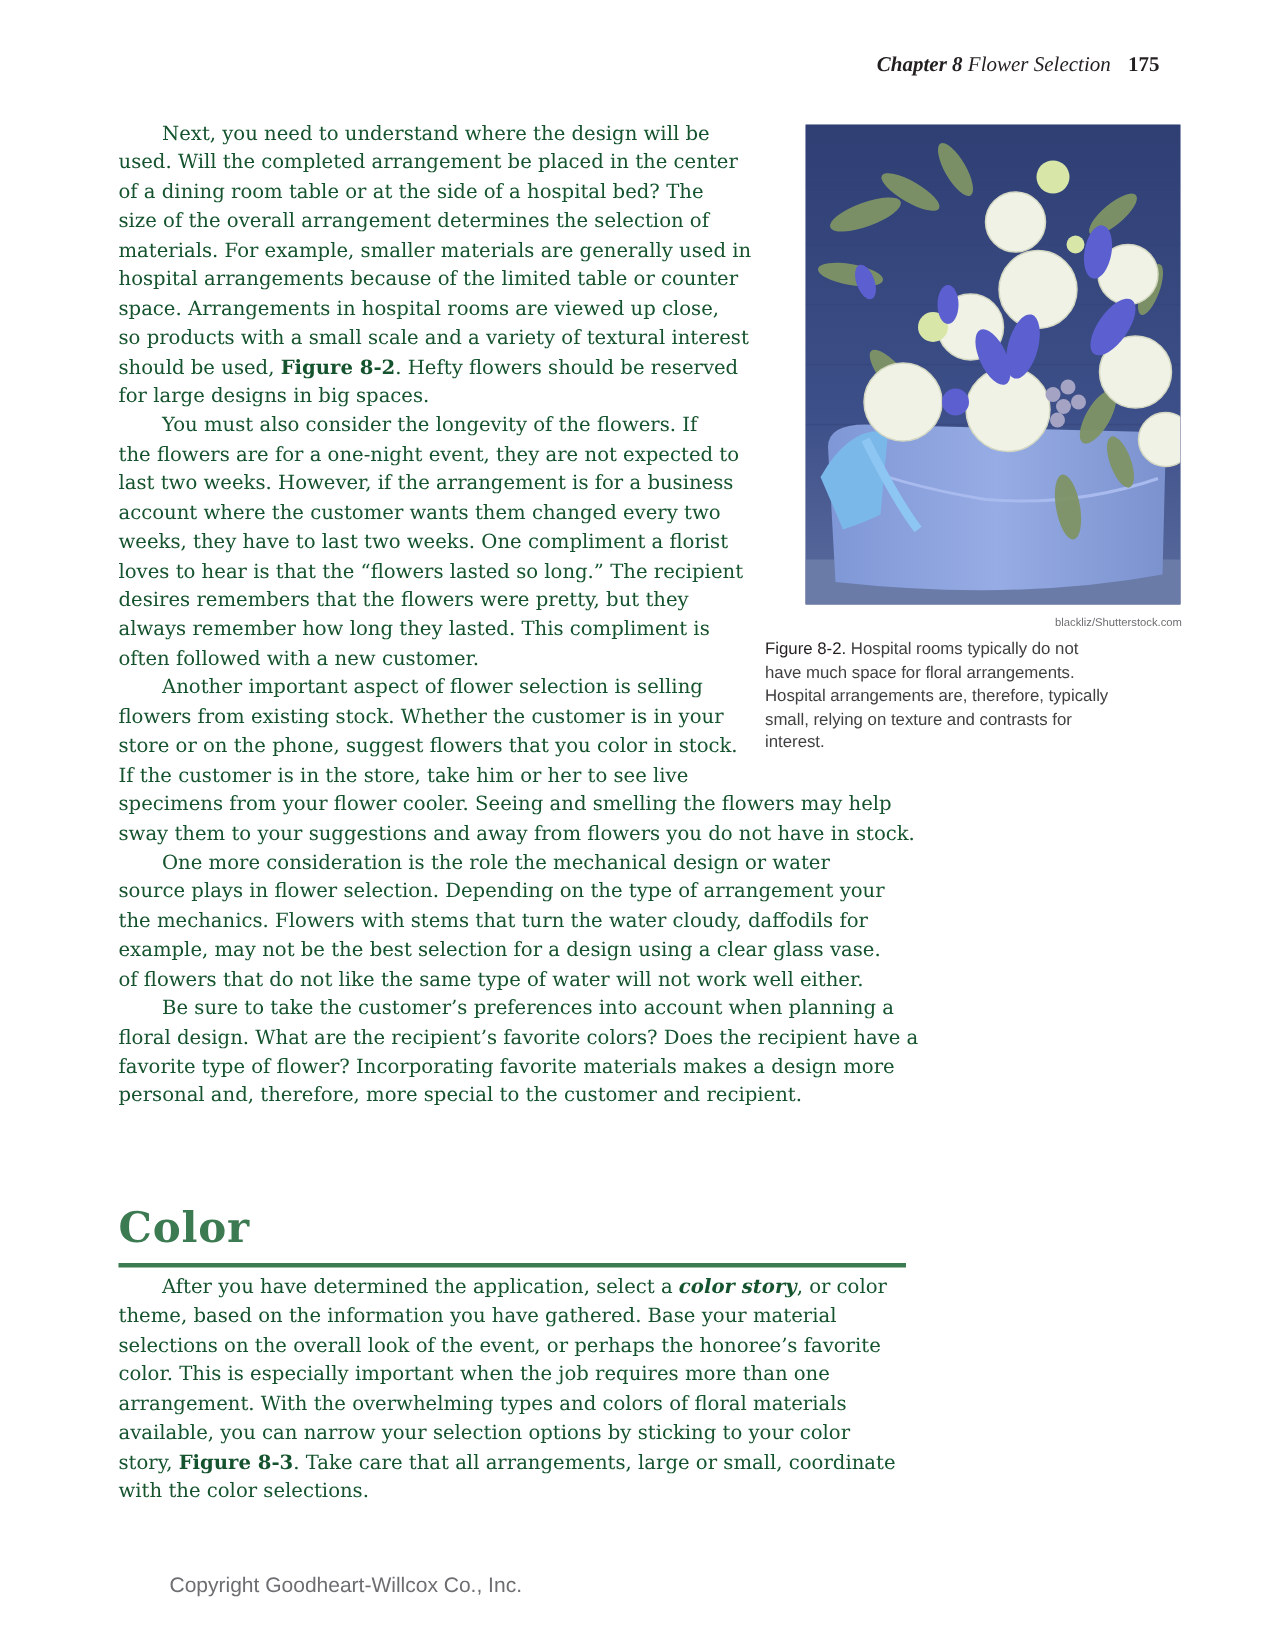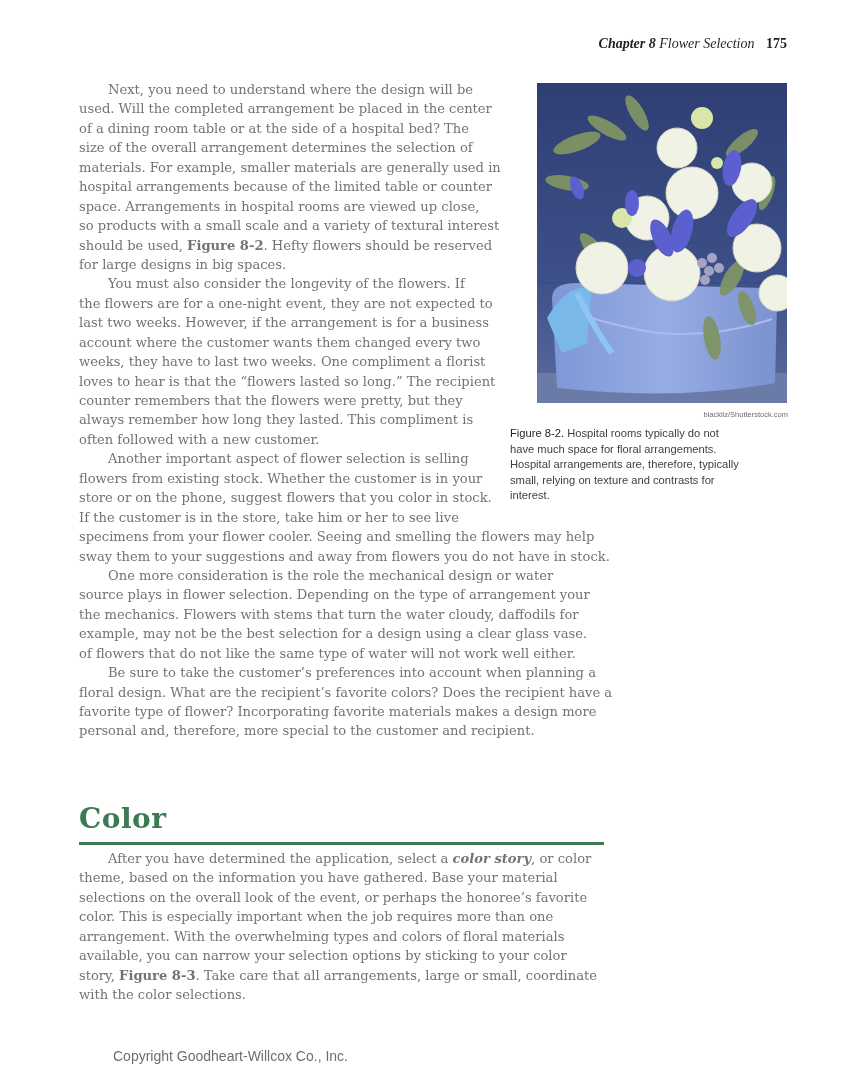--- a/index.html
+++ b/index.html
@@ -1,31 +1,31 @@
 <!DOCTYPE html>
 <html><head>
 <meta charset="utf-8">
 <style>
   html, body { margin: 0; padding: 0; background: #ffffff; }
   body { width: 849px; height: 1087px; position: relative; overflow: hidden; }
   .page { position: absolute; left: 0; top: 0; width: 849px; height: 1087px; }
 
   .running-head {
-    position: absolute; right: 62px; top: 36px;
+    position: absolute; right: 76px; top: 36px;
     font-family: "Liberation Serif", serif; font-size: 14px; color: #231f20;
     white-space: nowrap;
   }
   .running-head .ch { font-weight: bold; font-style: italic; }
   .running-head .title { font-style: italic; }
   .running-head .num { font-weight: bold; margin-left: 8px; }
 
   .body-text {
     position: absolute; left: 79px; top: 80px; width: 530px;
     font-family: "DejaVu Serif", serif; font-size: 13.1px; line-height: 19.45px;
-    color: #737373;
+    color: #14532d;
   }
   .line { display: block; white-space: nowrap; height: 19.45px; }
   .line.indent { padding-left: 29px; }
   .b { font-weight: bold; }
   .bi { font-weight: bold; font-style: italic; }
 
   .figure-photo {
     position: absolute; left: 537px; top: 83px; width: 250px; height: 320px;
     overflow: hidden; background: #3a4a7c;
   }
@@ -78,21 +78,21 @@
       <span class="line"><span>space. Arrangements in hospital rooms are viewed up close,</span></span>
       <span class="line"><span>so products with a small scale and a variety of textural interest</span></span>
       <span class="line"><span>should be used, </span><span class="b">Figure 8-2</span><span>. Hefty flowers should be reserved</span></span>
       <span class="line"><span>for large designs in big spaces.</span></span>
       <span class="line indent"><span>You must also consider the longevity of the flowers. If</span></span>
       <span class="line"><span>the flowers are for a one-night event, they are not expected to</span></span>
       <span class="line"><span>last two weeks. However, if the arrangement is for a business</span></span>
       <span class="line"><span>account where the customer wants them changed every two</span></span>
       <span class="line"><span>weeks, they have to last two weeks. One compliment a florist</span></span>
       <span class="line"><span>loves to hear is that the “flowers lasted so long.” The recipient</span></span>
-      <span class="line"><span>counter remembers that the flowers were pretty, but they</span></span>
+      <span class="line"><span>desires remembers that the flowers were pretty, but they</span></span>
       <span class="line"><span>always remember how long they lasted. This compliment is</span></span>
       <span class="line"><span>often followed with a new customer.</span></span>
       <span class="line indent"><span>Another important aspect of flower selection is selling</span></span>
       <span class="line"><span>flowers from existing stock. Whether the customer is in your</span></span>
       <span class="line"><span>store or on the phone, suggest flowers that you color in stock.</span></span>
       <span class="line"><span>If the customer is in the store, take him or her to see live</span></span>
       <span class="line"><span>specimens from your flower cooler. Seeing and smelling the flowers may help</span></span>
       <span class="line"><span>sway them to your suggestions and away from flowers you do not have in stock.</span></span>
       <span class="line indent"><span>One more consideration is the role the mechanical design or water</span></span>
       <span class="line"><span>source plays in flower selection. Depending on the type of arrangement your</span></span>

